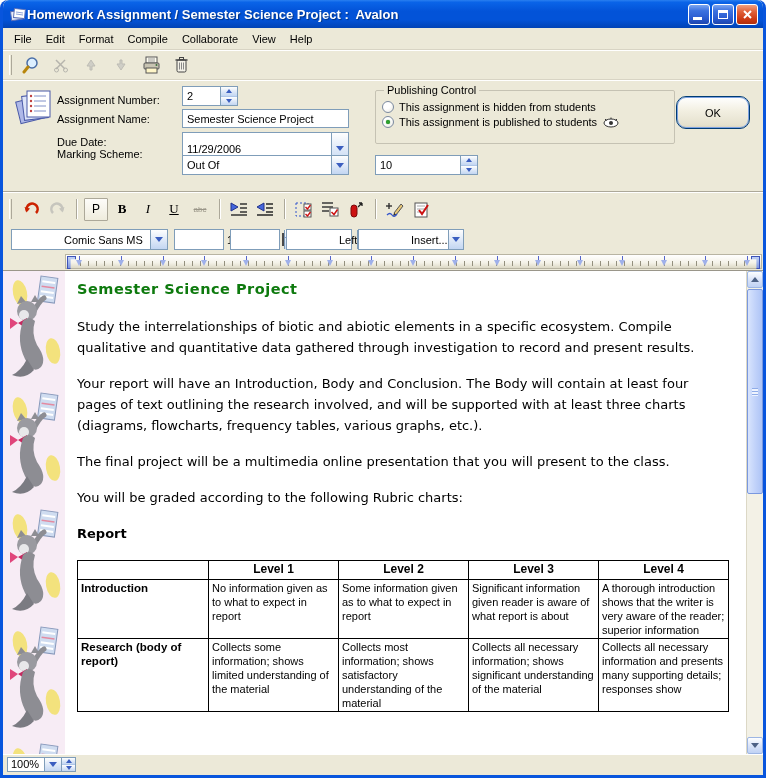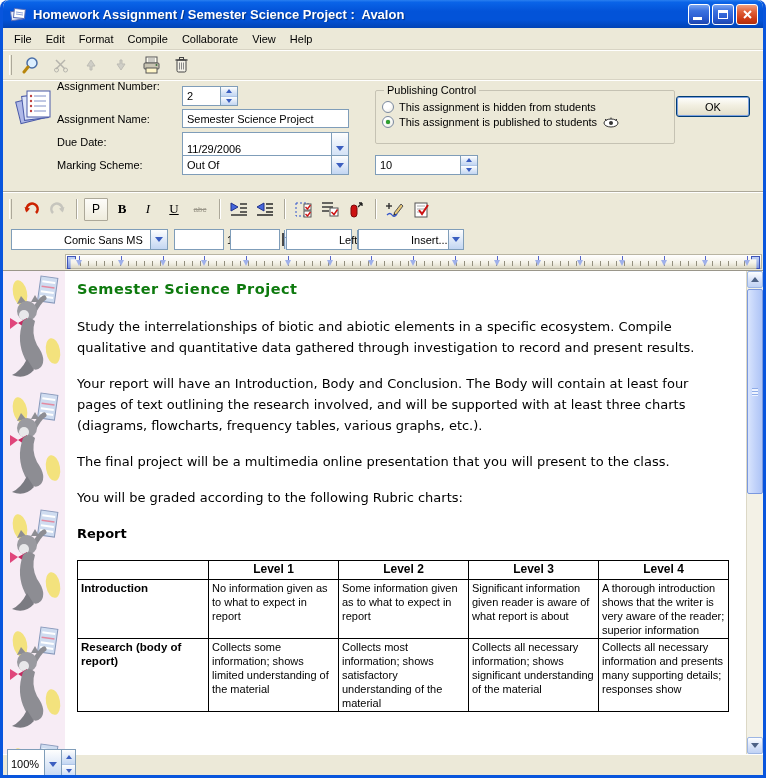--- a/index.html
+++ b/index.html
@@ -14,21 +14,21 @@
   }
 
   
   .titlebar{
     height:28px; flex:0 0 28px; display:flex; align-items:center; padding:0 5px 0 6px;
     background:linear-gradient(180deg,#2A80F0 0%,#0A64E8 8%,#0353D8 40%,#0353D8 70%,#0143B5 100%);
     border-radius:6px 6px 0 0;
   }
   .titlebar .title{
     color:#fff; font-weight:bold; font-size:13px; text-shadow:1px 1px 1px #00317E;
-    white-space:pre; flex:1; margin-left:6px; overflow:hidden;
+    white-space:pre; flex:1; overflow:hidden;
   }
   .winbtn{ width:22px; height:21px; margin-left:2px; border:1px solid #fff; border-radius:3px;
     display:flex; align-items:center; justify-content:center; position:relative;
     background:linear-gradient(180deg,#7BA5F0 0%,#3C72E0 30%,#2A5BD0 70%,#1E46AE 100%); }
   .winbtn.close{ background:linear-gradient(180deg,#F1A080 0%,#E06039 35%,#CC3913 75%,#B02E0C 100%); }
   .winbtn .minbar{ position:absolute; left:4px; bottom:4px; width:9px; height:3px; background:#fff; }
   .winbtn .maxbox{ width:10px; height:9px; border:1px solid #fff; border-top:3px solid #fff; }
 
   
   .menubar{ height:22px; flex:0 0 22px; display:flex; align-items:center; gap:0;
@@ -60,22 +60,22 @@
   .chev-d{ width:0;height:0;border-left:3px solid transparent;border-right:3px solid transparent;border-top:4px solid #3B5EC0;}
   input.xpinput{ position:absolute; border:1px solid #7F9DB9; font-family:"Liberation Sans",sans-serif; font-size:11px; padding-left:4px;}
   fieldset.pub{ position:absolute; left:372px; top:4px; width:300px; height:60px;
     border:1px solid #C5C2B3; border-radius:2px; padding:2px 6px;}
   fieldset.pub legend{ font-size:11px; padding:0 3px; margin-left:2px;}
   .radio-row{ display:flex; align-items:center; gap:5px; margin-top:3px;}
   .radio{ width:12px; height:12px; border-radius:50%; border:1px solid #7B8AA0;
     background:radial-gradient(circle at 35% 30%,#fff 40%,#E7E5DC); position:relative;}
   .radio.sel::after{ content:""; position:absolute; left:3px; top:3px; width:4px; height:4px; border-radius:50%;
     background:#2DA12D; box-shadow:0 0 1px #137013;}
-  .okbtn{ position:absolute; left:673px; top:16px; width:74px; height:21px;
-    border:1px solid #003C74; border-radius:3px; font-size:11px;
+  .okbtn{ position:absolute; left:673px; top:16px; width:74px; height:33px;
+    border:1px solid #003C74; border-radius:10px; font-size:11px;
     background:linear-gradient(180deg,#FFFFFF,#F2EFE1 45%,#E5E1CE 90%,#D8D3BC);
     box-shadow:inset 0 0 0 1px #7DA1E0; display:flex; align-items:center; justify-content:center;}
 
   
   .edbar{ height:34px; flex:0 0 34px; display:flex; align-items:center; background:#ECE9D8;
     box-shadow:inset 0 1px 0 #fff; padding-left:4px;}
   .vsep{ width:1px; height:20px; background:#ACA899; box-shadow:1px 0 0 #fff; margin:0 6px;}
   .ebtn{ min-width:24px; height:23px; display:flex; align-items:center; justify-content:center; margin:0 1px; font-size:12px;}
   .ebtn.framed{ border:1px solid #ACA899; background:linear-gradient(180deg,#FDFCF9,#EFECDD); border-radius:1px; width:24px;}
   .bold-b{ font-weight:bold; font-family:"Liberation Serif",serif; font-size:13px;}
@@ -123,21 +123,21 @@
   .sthumb{ margin-top:1px; height:205px; border:1px solid #7A98DF; border-radius:2px;
     background:linear-gradient(90deg,#D8E4FD,#C2D3FA 50%,#AEC4F6); position:relative;}
   .sthumb .gripl{ position:absolute; left:4px; right:4px; top:50%; margin-top:-4px; height:8px;
     background:repeating-linear-gradient(180deg,#8FACE8 0 1px,#EEF3FE 1px 3px);}
   .strack{ flex:1;}
   .arr-u{ width:0;height:0;border-left:4px solid transparent;border-right:4px solid transparent;border-bottom:5px solid #4D6185;}
   .arr-d{ width:0;height:0;border-left:4px solid transparent;border-right:4px solid transparent;border-top:5px solid #4D6185;}
 
   
   .statusbar{ height:19px; flex:0 0 19px; background:#ECE9D8; border-top:1px solid #fff; display:flex; align-items:center; padding-left:4px;}
-  .zoomctl{ height:30px; display:flex; align-items:stretch; background:#fff; border:1px solid #7F9DB9;}
+  .zoomctl{ height:15px; display:flex; align-items:stretch; background:#fff; border:1px solid #7F9DB9;}
   .zoomctl .zv{ width:36px; display:flex; align-items:center; padding-left:3px; font-size:11px;}
 </style>
 </head>
 <body>
 
 <svg width="0" height="0" style="position:absolute">
   <defs>
     <g id="cat-tile">
       <rect width="62" height="115" fill="#F7ECF5"></rect>
       <ellipse cx="17" cy="22" rx="7" ry="13" fill="#F3E27D" transform="rotate(-12 17 22)"></ellipse>
@@ -252,24 +252,24 @@
       <circle cx="16" cy="9" r="1.2" fill="#C04040"></circle>
         <circle cx="16" cy="14" r="1.2" fill="#C04040"></circle>
       <circle cx="16" cy="19" r="1.2" fill="#C04040"></circle>
         <circle cx="16" cy="24" r="1.2" fill="#C04040"></circle>
       <line x1="19" y1="9" x2="31" y2="9" stroke="#8090C8"></line>
         <line x1="19" y1="14" x2="31" y2="14" stroke="#8090C8"></line>
       <line x1="19" y1="19" x2="31" y2="19" stroke="#8090C8"></line>
         <line x1="19" y1="24" x2="31" y2="24" stroke="#8090C8"></line>
     </svg>
 
-    <span class="flabel" style="top:0">Assignment Number:</span>
+    <span class="flabel" style="top:14px">Assignment Number:</span>
     <span class="flabel" style="top:33px">Assignment Name:</span>
     <span class="flabel" style="top:56px">Due Date:</span>
-    <span class="flabel" style="top:79px">Marking Scheme:</span>
+    <span class="flabel" style="top:68px">Marking Scheme:</span>
 
     <div class="xpfield" style="left:179px;top:6px;width:56px;height:20px">
       <span class="val">2</span>
       <div class="spin">
           <div>
             <span class="chev-u"></span>
           </div>
           <div>
             <span class="chev-d"></span>
           </div>

